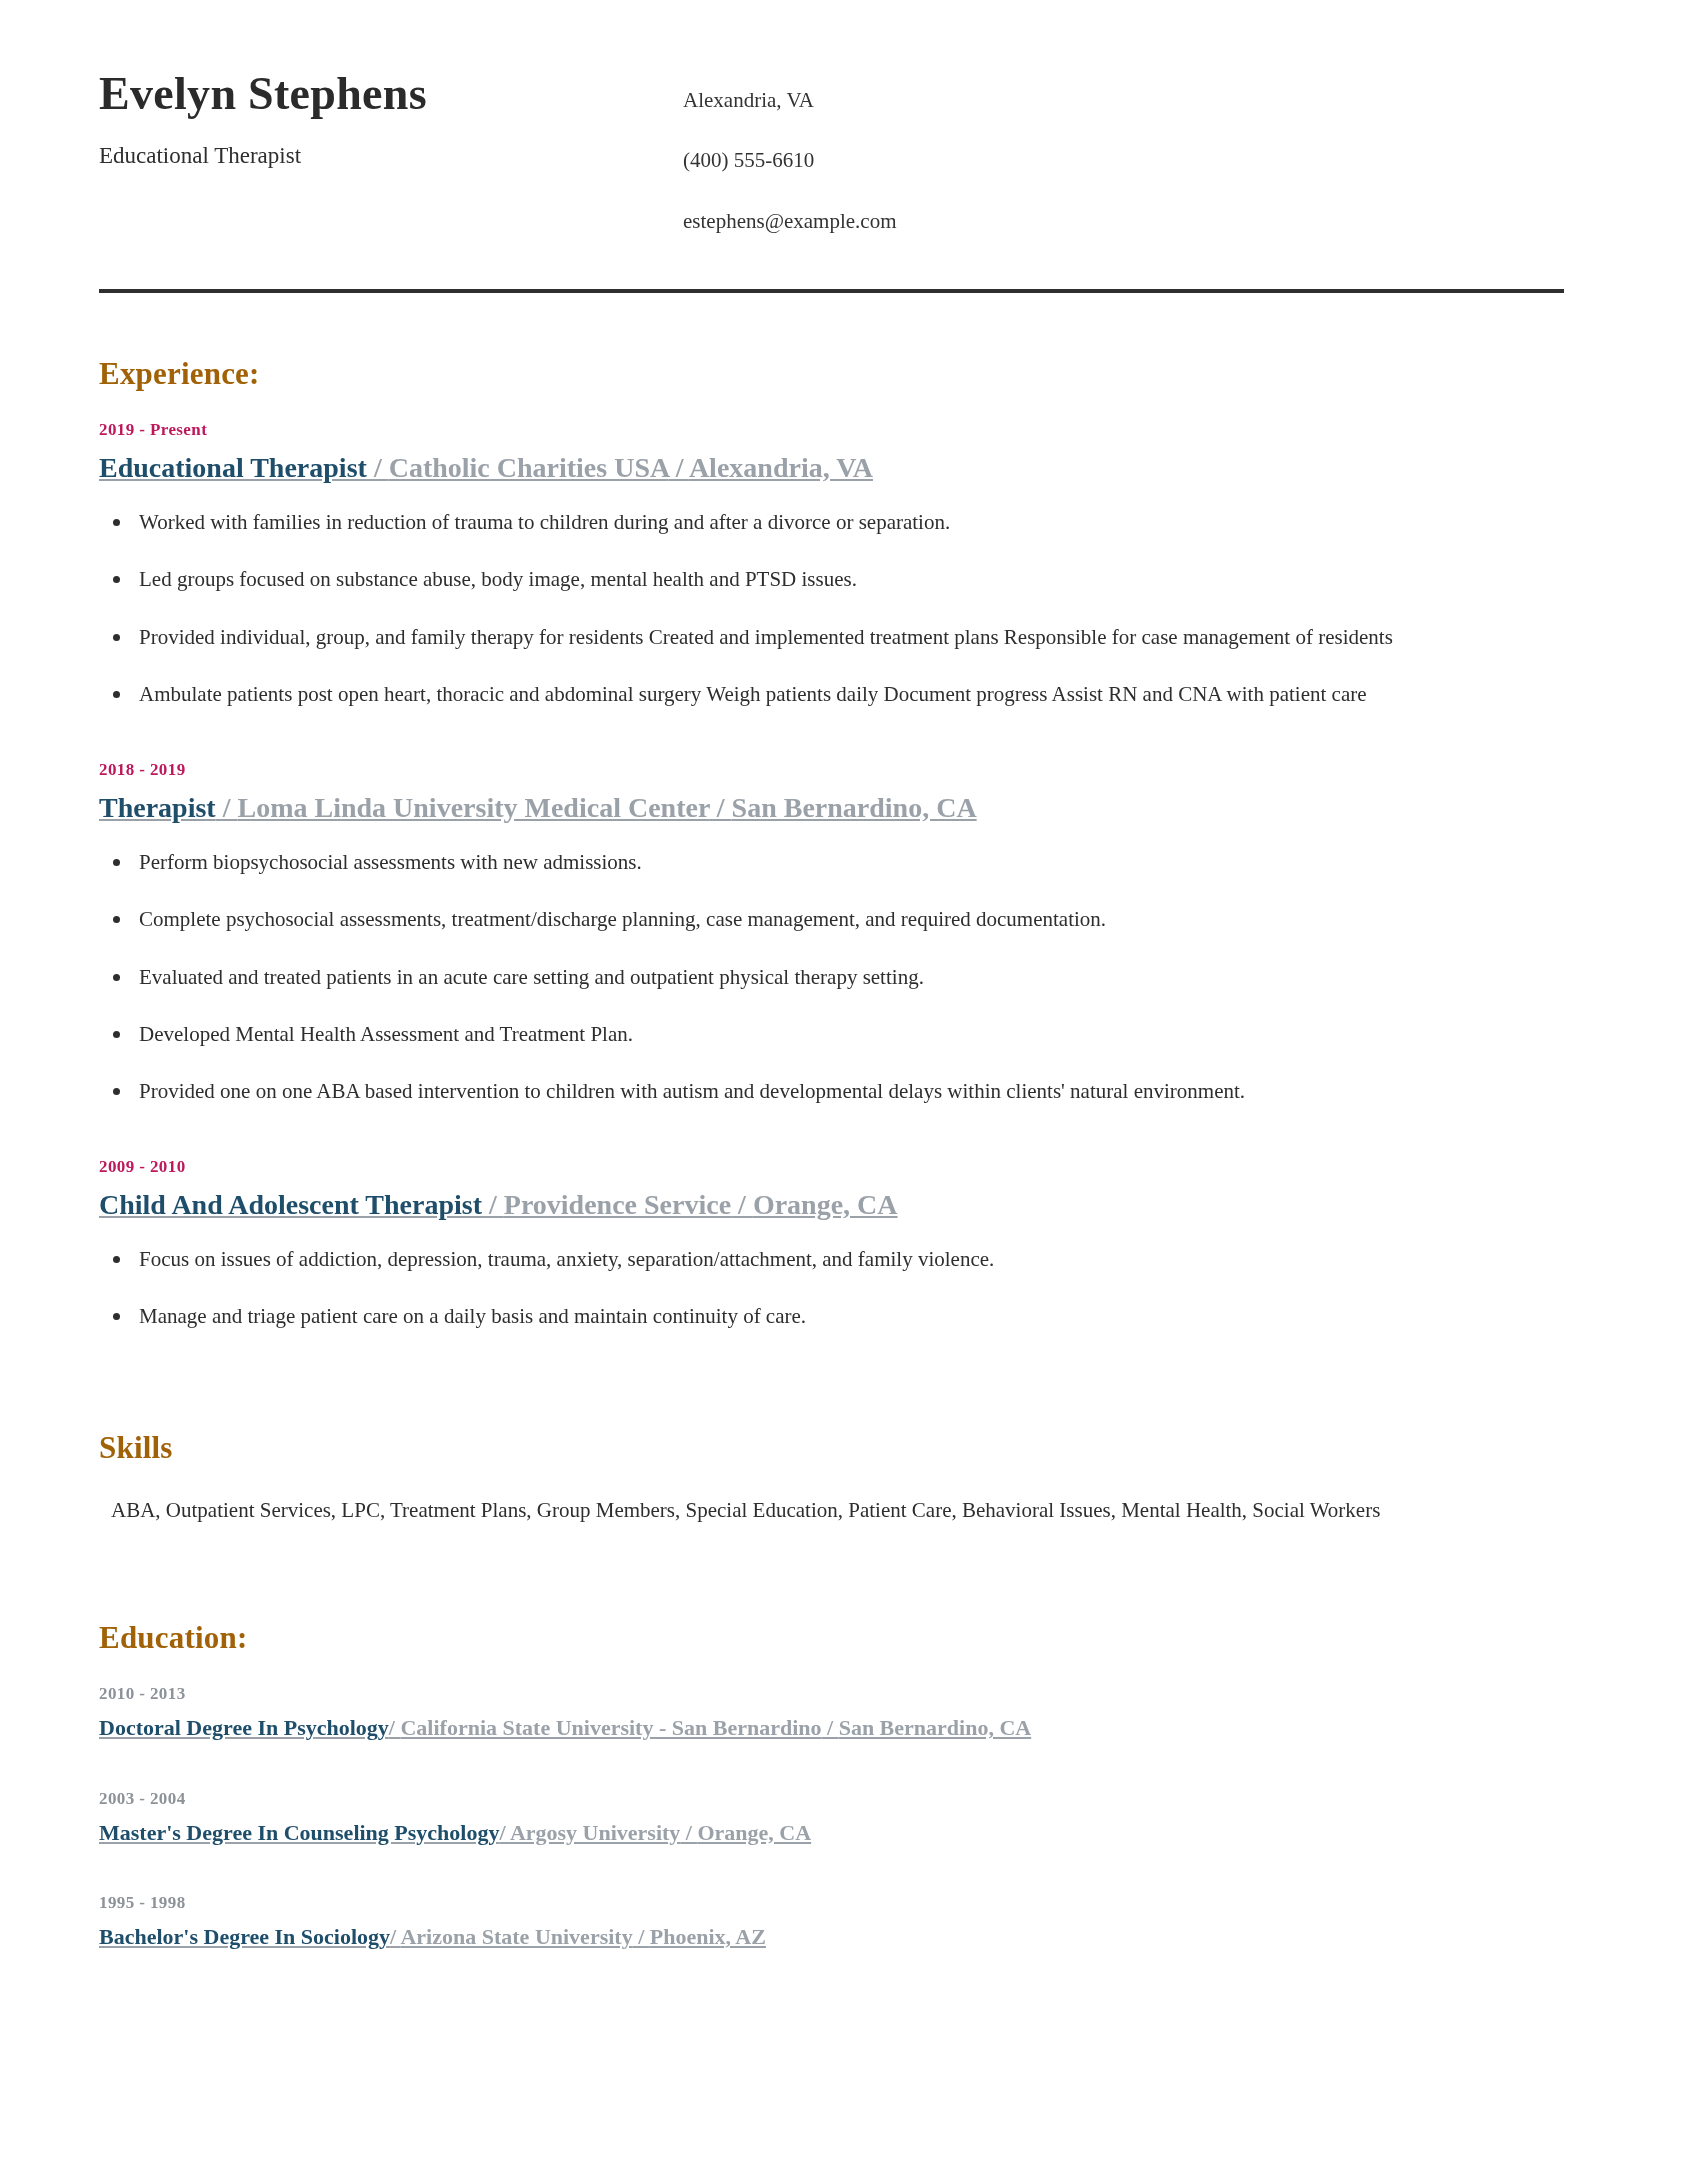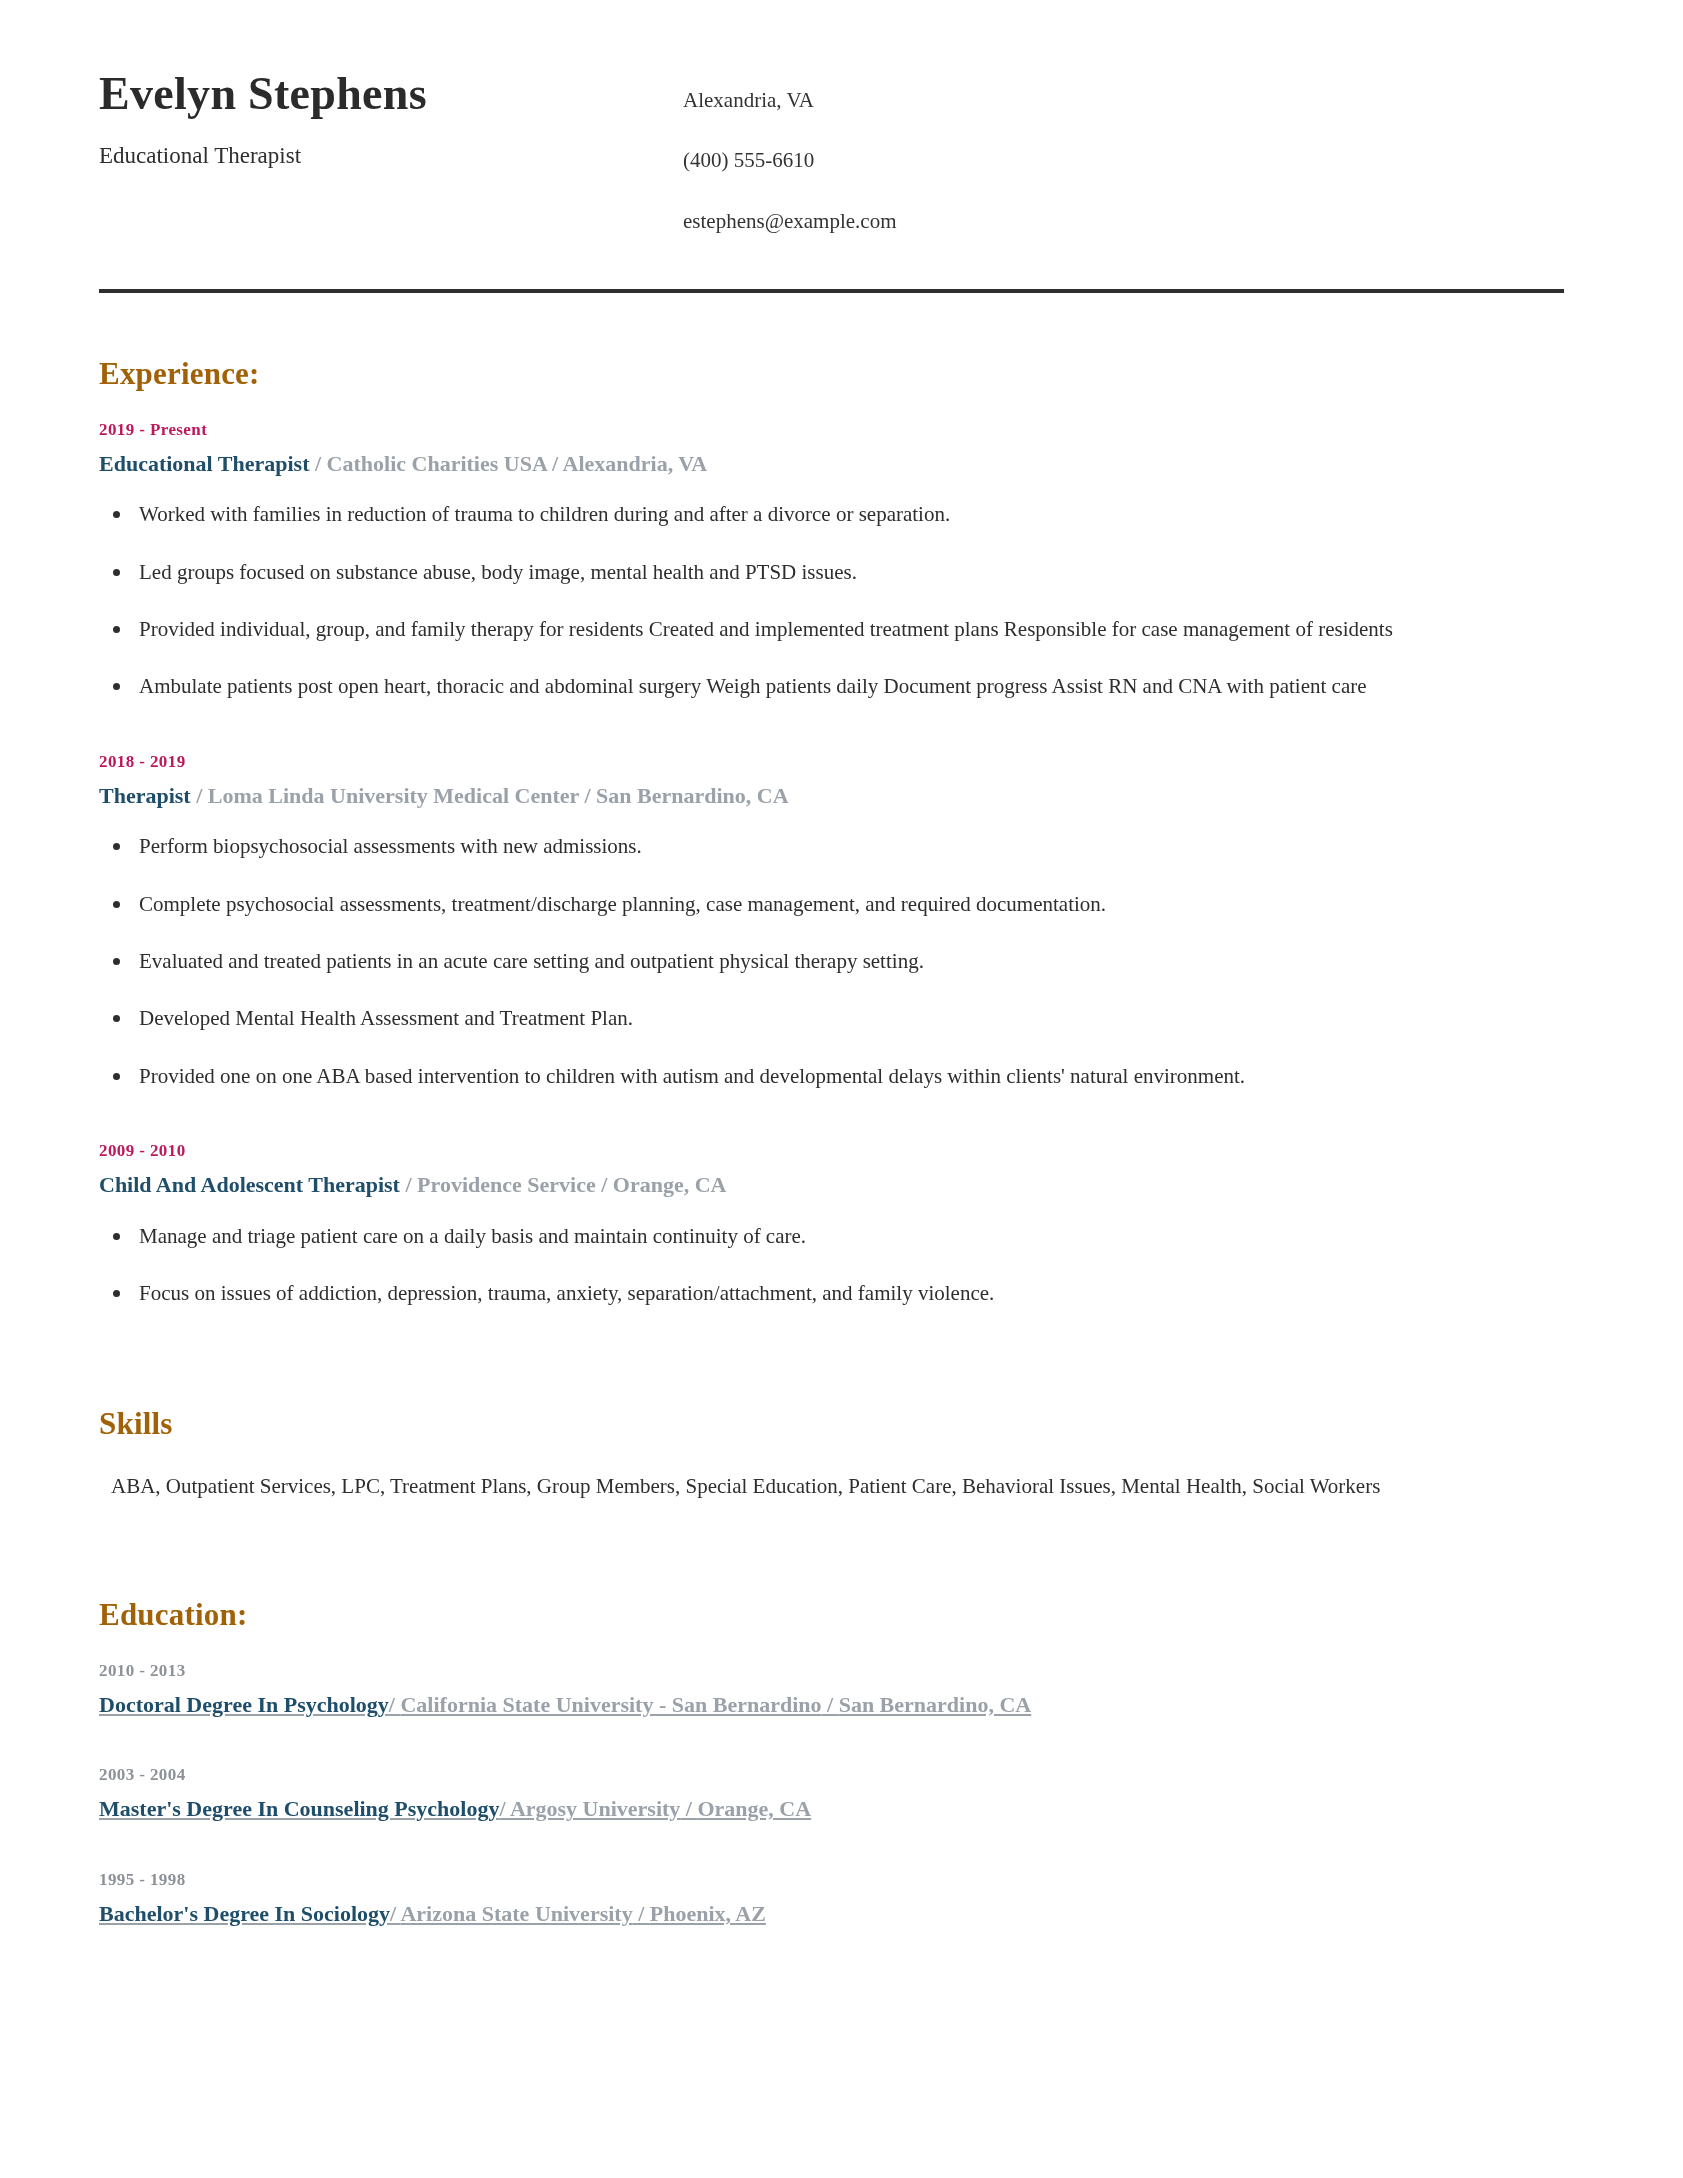--- a/index.html
+++ b/index.html
@@ -94,25 +94,26 @@
   .entry + .entry { margin-top: 51px; }
 
   .entry-date {
     font-size: 17px;
     font-weight: bold;
     color: #be185d;
     letter-spacing: 0.4px;
     margin: 0 0 10px 0;
   }
   .entry-heading {
-    font-size: 22px;
+    font-size: 28px;
     font-weight: bold;
     color: #9aa1a8;
     line-height: 1.3;
     margin: 0 0 6px 0;
+    text-decoration: underline;
   }
   .entry-heading .title {
     color: #1f4e6b;
   }
   .entry-heading .sep {
     color: #9aa1a8;
   }
   .entry-heading .org {
     color: #9aa1a8;
   }
@@ -220,22 +221,22 @@
           <li>Provided one on one ABA based intervention to children with autism and developmental delays within clients' natural environment.</li>
         </ul>
       </div>
 
       <div class="entry">
         <div class="entry-date">2009 - 2010</div>
         <div class="entry-heading">
           <span class="title">Child And Adolescent Therapist</span><span class="sep"> / </span><span class="org">Providence Service</span><span class="sep"> / </span><span class="org">Orange, CA</span>
         </div>
         <ul class="bullets">
+          <li>Focus on issues of addiction, depression, trauma, anxiety, separation/attachment, and family violence.</li>
           <li>Manage and triage patient care on a daily basis and maintain continuity of care.</li>
-          <li>Focus on issues of addiction, depression, trauma, anxiety, separation/attachment, and family violence.</li>
         </ul>
       </div>
     </div>
 
     <div class="section section-skills">
       <div class="section-title skills-title">Skills</div>
       <div class="skills-text">ABA, Outpatient Services, LPC, Treatment Plans, Group Members, Special Education, Patient Care, Behavioral Issues, Mental Health, Social Workers</div>
     </div>
 
     <div class="section section-education">

